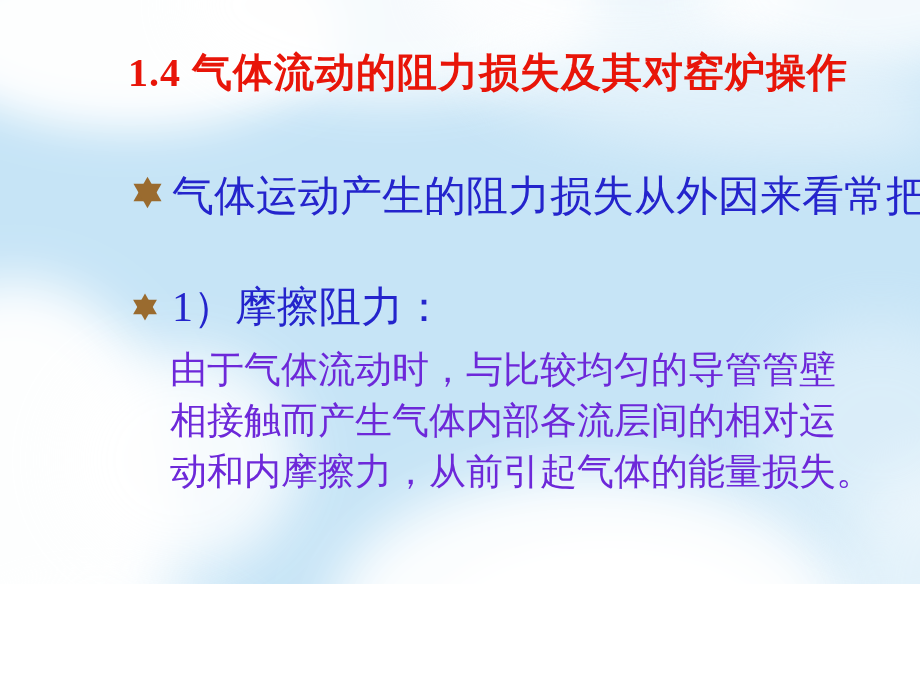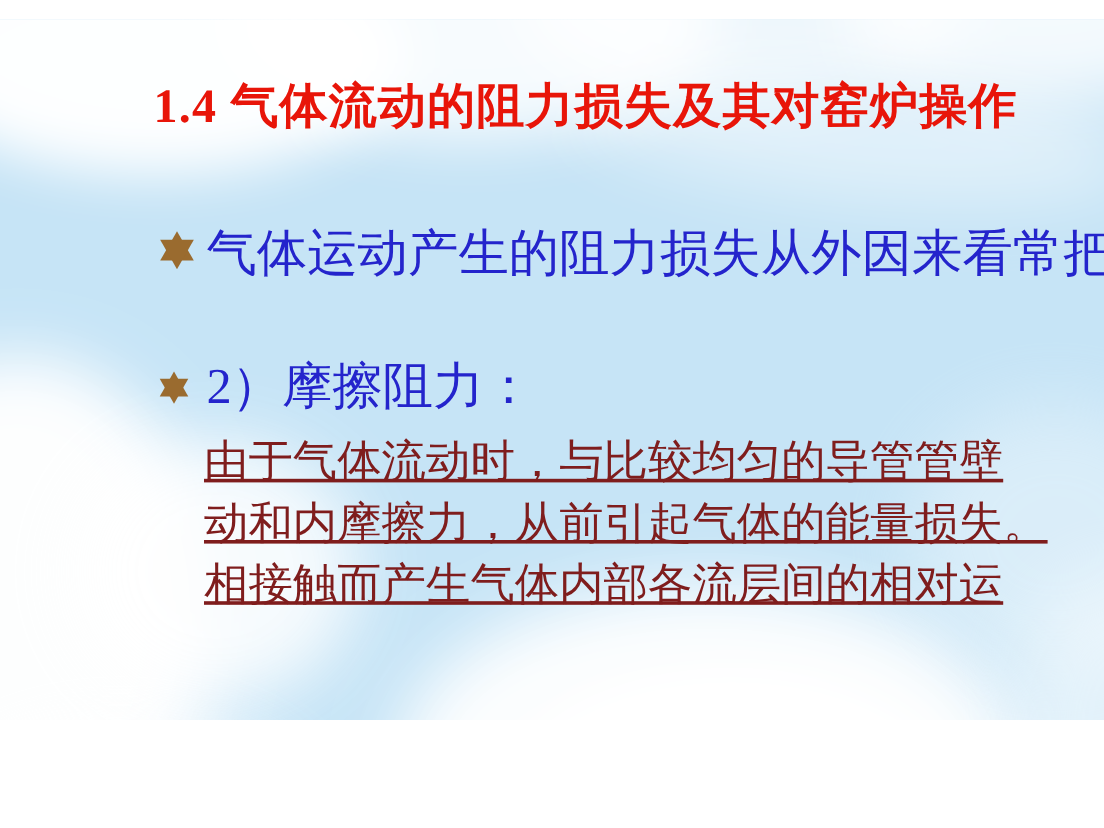--- a/index.html
+++ b/index.html
@@ -2,21 +2,20 @@
 <html><head>
 <meta charset="utf-8">
 <style>
   html,body{margin:0;padding:0;}
   .slide{
     position:relative;
     width:920px;height:584px;
     background:#c6e4f6;
     overflow:hidden;
     font-family:"Liberation Serif","DejaVu Serif",serif;
-    margin-top:16px;
   }
   
   .cloud{position:absolute;background:#ffffff;border-radius:50%;}
   .c1 {left:-80px;  top:-70px;  width:420px;height:200px;opacity:.97;filter:blur(22px);}
   .c2 {left:180px;  top:-90px;  width:420px;height:190px;opacity:.85;filter:blur(24px);}
   .c3 {left:430px;  top:-100px; width:380px;height:170px;opacity:.70;filter:blur(26px);}
   .c4 {left:700px;  top:-80px;  width:320px;height:150px;opacity:.80;filter:blur(26px);}
   .c5 {left:470px;  top:40px;   width:480px;height:110px;opacity:.45;filter:blur(28px);transform:rotate(6deg);}
   .c6 {left:-150px; top:280px;  width:330px;height:430px;opacity:.97;filter:blur(26px);}
   .c7 {left:60px;   top:350px;  width:240px;height:220px;opacity:.85;filter:blur(28px);}
@@ -38,21 +37,21 @@
   .b1{top:168px;}
   .b1 .bline{display:block;height:57px;line-height:57px;white-space:nowrap;}
   .b2{top:285px;height:44px;line-height:44px;white-space:nowrap;}
 
   .star{position:absolute;}
   .star1{left:131px;top:176px;width:33px;height:33px;}
   .star2{left:131px;top:293px;width:28px;height:28px;}
 
   .para{
     position:absolute;left:170px;top:344px;
-    color:#7f1d1d;font-size:37px;text-decoration:underline;
+    color:#6d28d9;font-size:37px;
   }
   .para .pline{display:block;height:51px;line-height:51px;white-space:nowrap;}
 
   .page-number{
     position:absolute;left:866px;top:634px;
     font-size:19px;color:#4f4f4f;line-height:22px;
   }
 </style>
 </head>
 <body>
@@ -83,23 +82,23 @@
     <polygon points="12,23.5 22.2,5.7 1.8,5.7" fill="#9a6b2f"></polygon>
   </svg>
   <div class="bullet-text b1">
     <span class="bline">气体运动产生的阻力损失从外因来看常把</span>
   </div>
 
   <svg class="star star2" viewBox="0 0 24 24">
     <polygon points="12,0.5 22.2,18.3 1.8,18.3" fill="#9a6b2f"></polygon>
     <polygon points="12,23.5 22.2,5.7 1.8,5.7" fill="#9a6b2f"></polygon>
   </svg>
-  <div class="bullet-text b2">2）摩擦阻力：</div>
+  <div class="bullet-text b2">1）摩擦阻力：</div>
 
   <div class="para">
     <span class="pline">由于气体流动时，与比较均匀的导管管壁</span>
+    <span class="pline">相接触而产生气体内部各流层间的相对运</span>
     <span class="pline">动和内摩擦力，从前引起气体的能量损失。</span>
-    <span class="pline">相接触而产生气体内部各流层间的相对运</span>
   </div>
 
   <div class="page-number">1</div>
 
 </div>
 
 </body></html>

